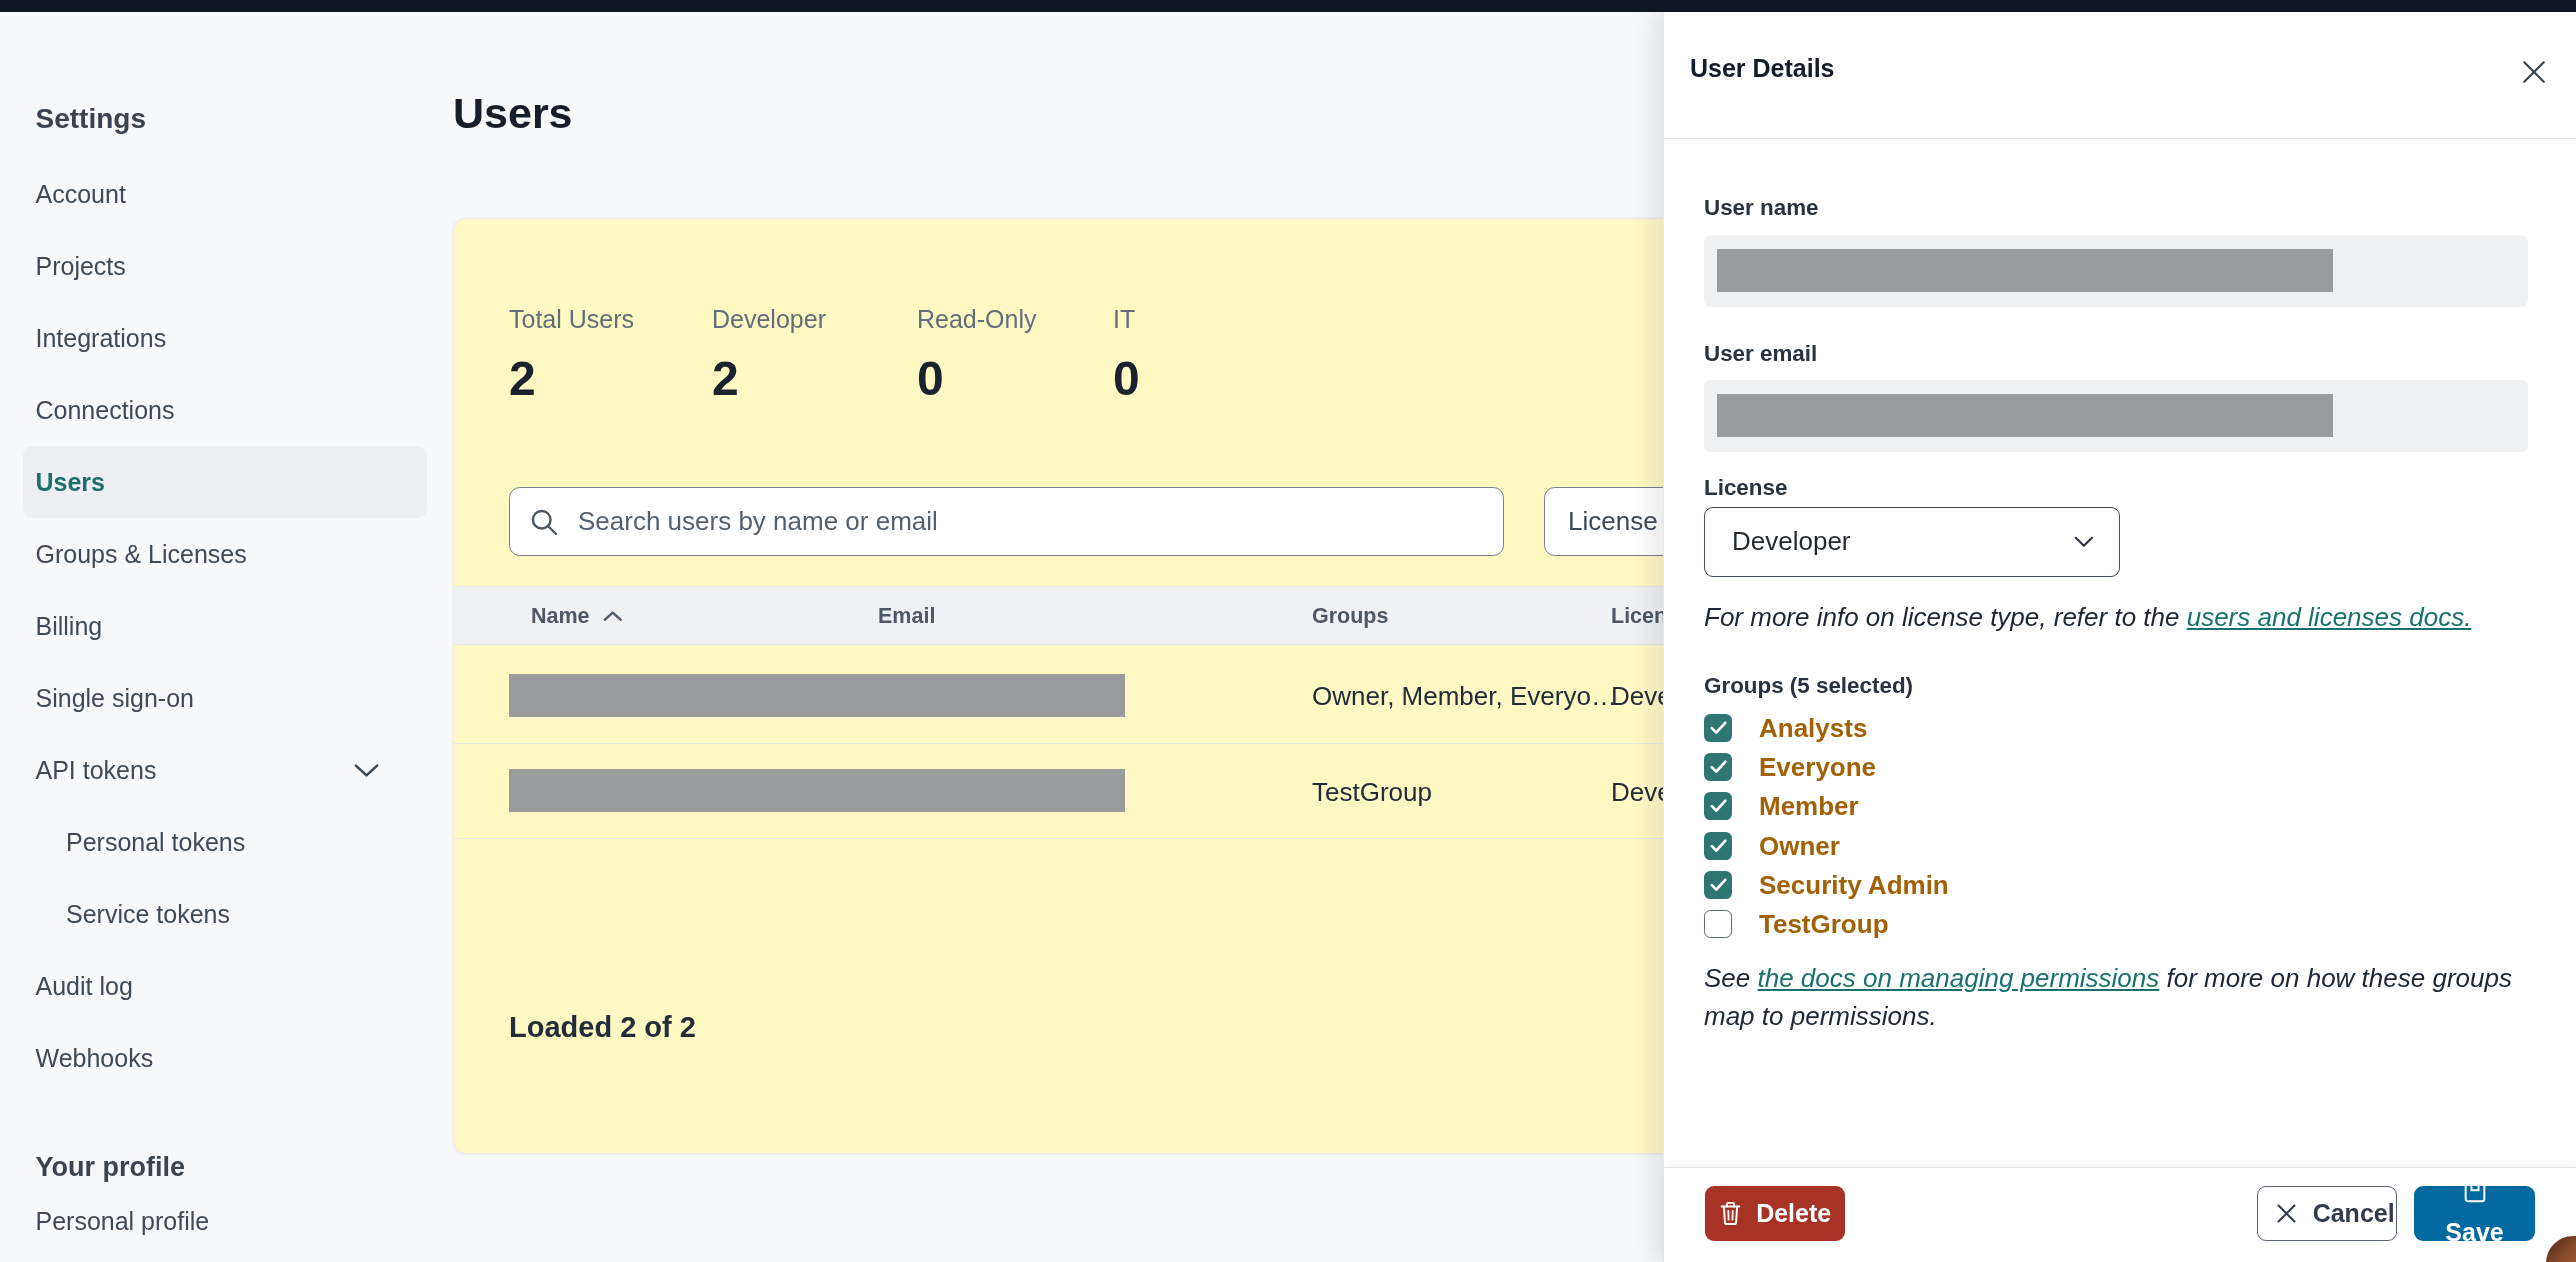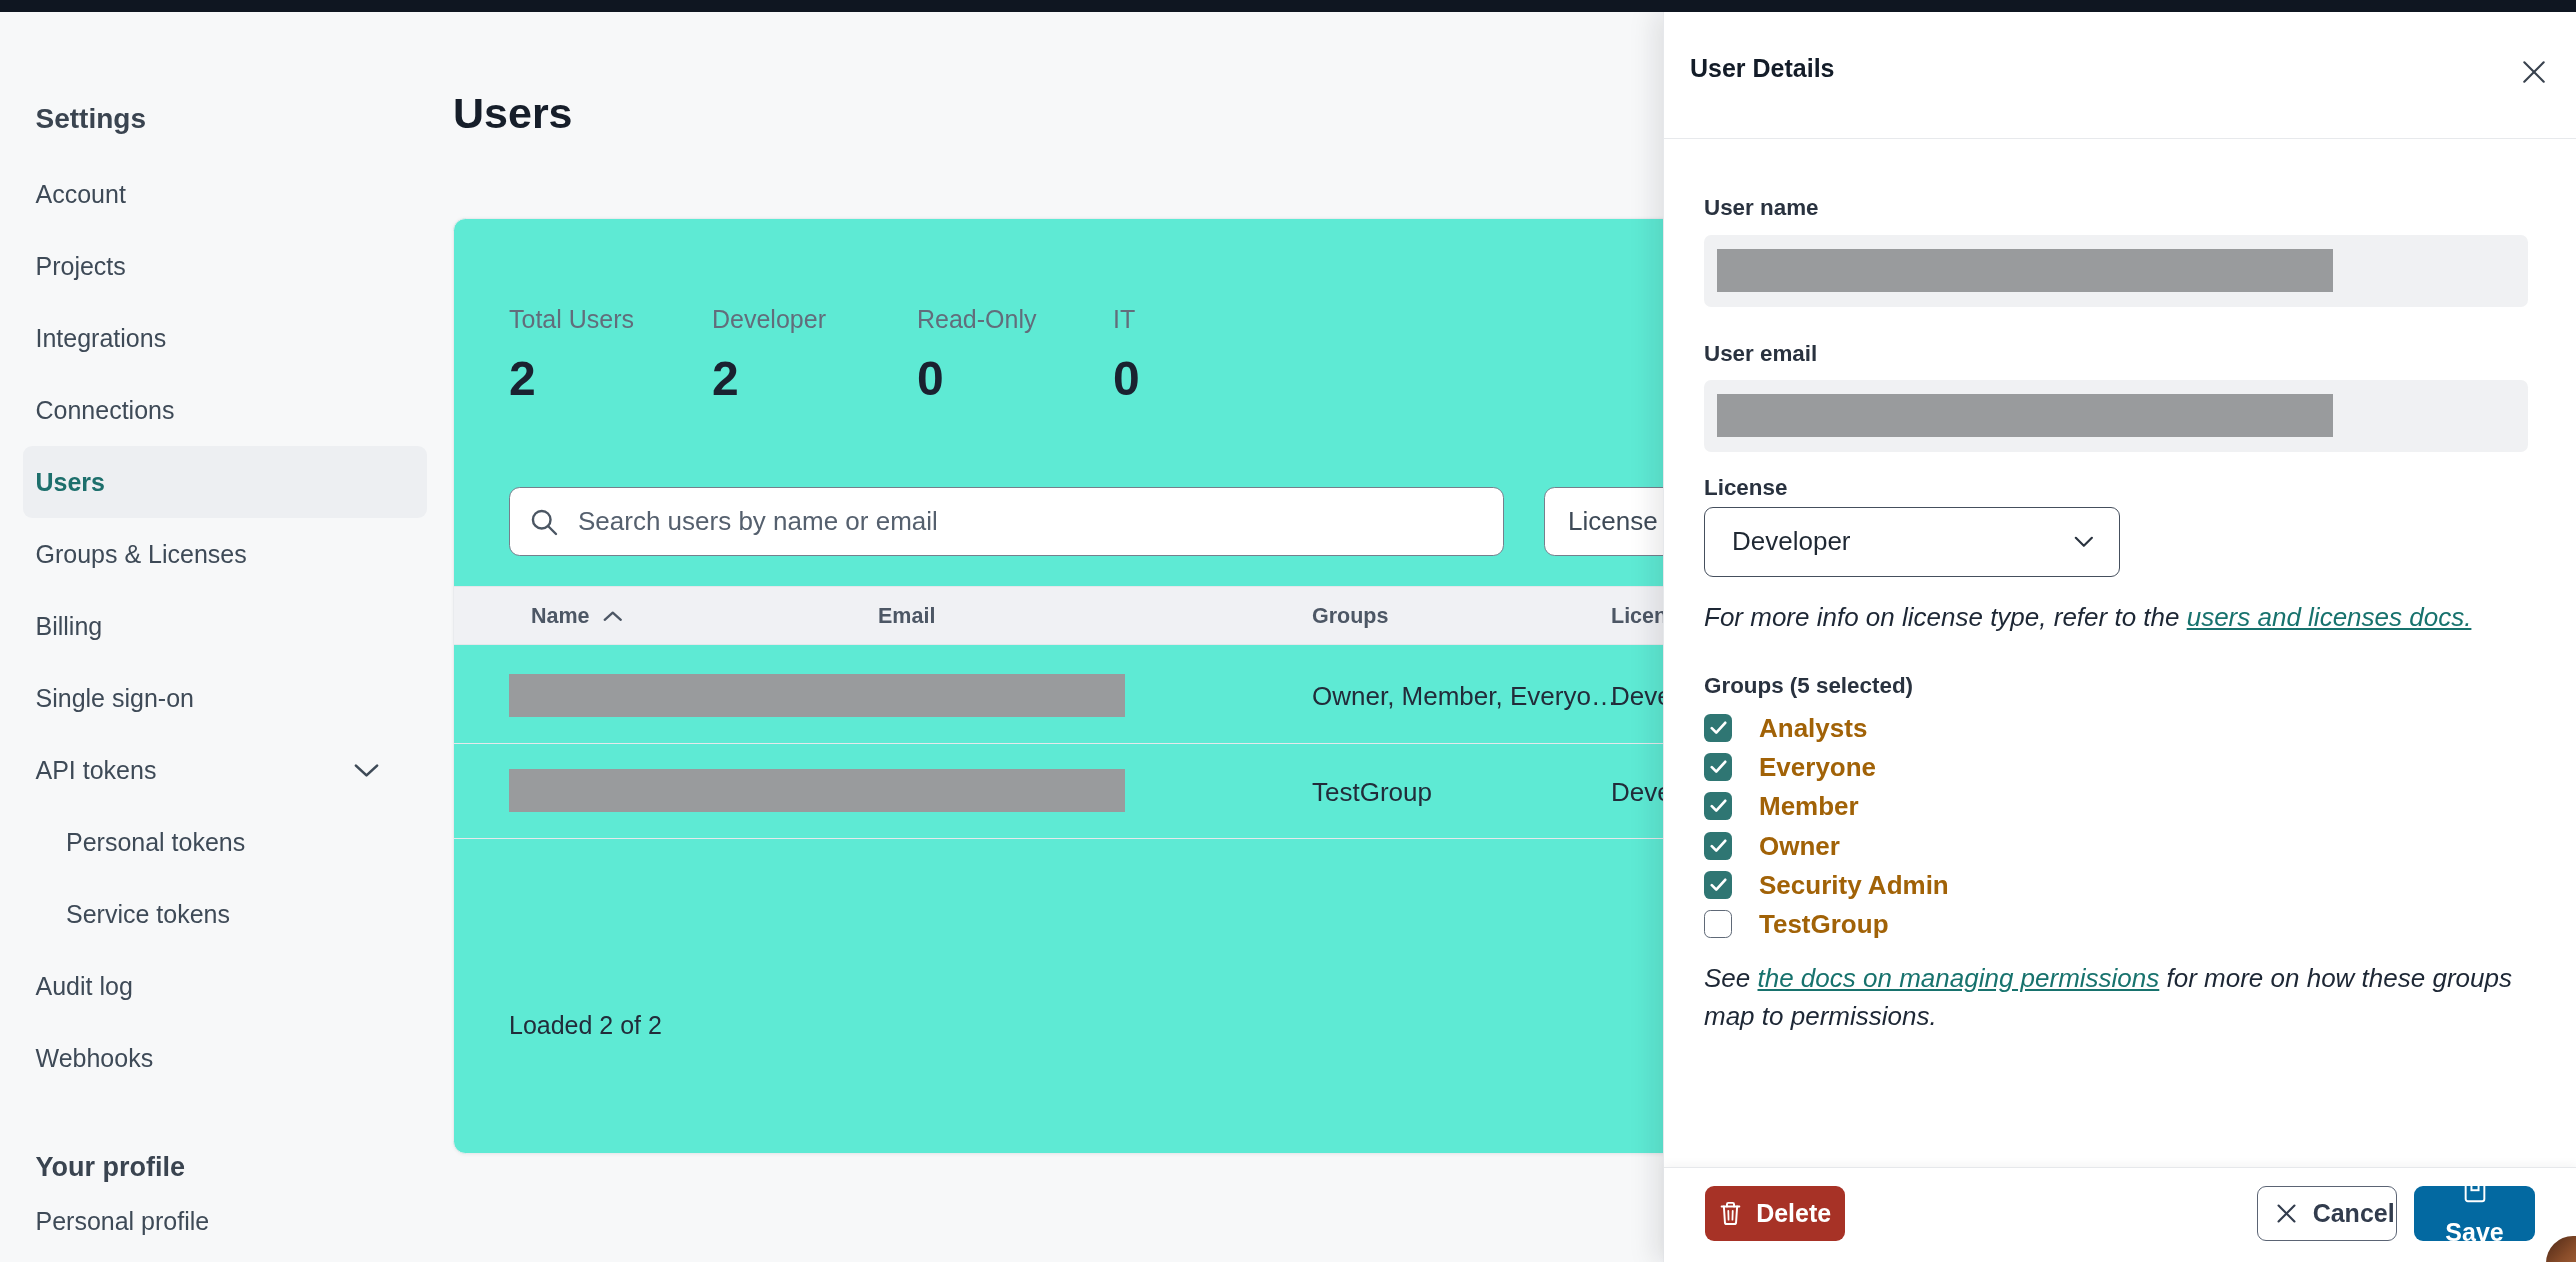--- a/index.html
+++ b/index.html
@@ -22,39 +22,39 @@
   .side-item{height:72px;display:flex;align-items:center;padding-left:12.5px;padding-right:47px;
     font-size:25px;color:#3e4a57;border-radius:9px;cursor:pointer;justify-content:space-between;}
   .side-item .side-label{white-space:nowrap;}
   .side-item.active{background:#edeff2;}
   .side-item.active .side-label{color:#1d6f6c;font-weight:700;}
   .side-item.sub{padding-left:43px;}
   .side-heading2{font-size:27px;font-weight:700;color:#3a4450;padding-left:12.5px;height:36px;line-height:36px;margin-top:55px;}
 
   
   .page-title{left:453px;top:89px;font-size:43px;font-weight:700;color:#161e2a;z-index:2;}
-  .card{left:453px;top:218px;width:1264px;height:936px;background:#5eead4;
+  .card{left:453px;top:218px;width:1264px;height:936px;background:#fef9c3;
     border:0.9px solid #e9ebee;border-radius:12.5px;box-shadow:0 0.9px 3.6px rgba(22,29,37,.05);z-index:3;}
   .stat-label{font-size:25px;color:#626d7b;top:86px;}
   .stat-value{font-size:48px;font-weight:700;color:#1a2230;top:132px;}
   .search-wrap{left:55px;top:268px;width:995px;height:69px;border:1.8px solid #767f8c;border-radius:10.7px;
     background:#fff;display:flex;align-items:center;padding:0 18px;}
   .search-wrap input{border:none;outline:none;flex:1;font-size:26px;color:#313b48;background:transparent;
     font-family:inherit;margin-left:16px;}
   .search-wrap input::placeholder{color:#55606e;opacity:1;}
   .license-filter{left:1090px;top:268px;width:234px;height:69px;border:1.8px solid #767f8c;border-radius:10.7px;
     background:#fff;display:flex;align-items:center;padding-left:23px;font-size:26px;color:#3e4a57;}
   .thead{left:0;top:367px;width:1262px;height:59px;background:#f0f1f4;
     border-top:0.9px solid #e4e7ea;border-bottom:0.9px solid #e4e7ea;}
   .th{font-size:21.5px;font-weight:700;color:#4d5765;top:385px;display:flex;align-items:center;gap:12.5px;}
   .trow1{left:0;top:426px;width:1262px;height:99px;border-bottom:0.9px solid #e6e8eb;}
   .trow2{left:0;top:525px;width:1262px;height:95px;border-bottom:0.9px solid #e6e8eb;}
   .redact{background:#999b9d;height:43px;width:616px;}
   .cell{font-size:26px;color:#222c3a;white-space:nowrap;}
-  .loaded{left:55px;top:792px;font-size:25px;color:#222c3a;}
+  .loaded{left:55px;top:792px;font-size:29px;color:#222c3a;font-weight:bold;}
 
   
   .panel{left:1663px;top:10.7px;width:913px;height:1252px;background:#ffffff;z-index:40;
     border-left:0.9px solid #e6e8eb;box-shadow:-9px 0 25px rgba(15,22,33,.10);}
   .panel-header{left:0;top:0;width:913px;height:128px;border-bottom:1.8px solid #e7e9ec;background:#fff;}
   .panel-title{left:26px;top:43px;font-size:25px;font-weight:700;color:#131c28;}
   .close-btn{left:846px;top:38px;width:47px;height:47px;display:flex;align-items:center;justify-content:center;cursor:pointer;}
   .fld-label{left:40px;font-size:22.4px;font-weight:700;color:#29323f;}
   .fld-input{left:40px;width:824px;height:72px;background:#f0f1f3;border-radius:7.2px;display:flex;align-items:center;padding-left:13.4px;}
   .select{left:40px;top:496px;width:416px;height:70px;background:#fff;border:1.8px solid #454f5d;border-radius:9px;

